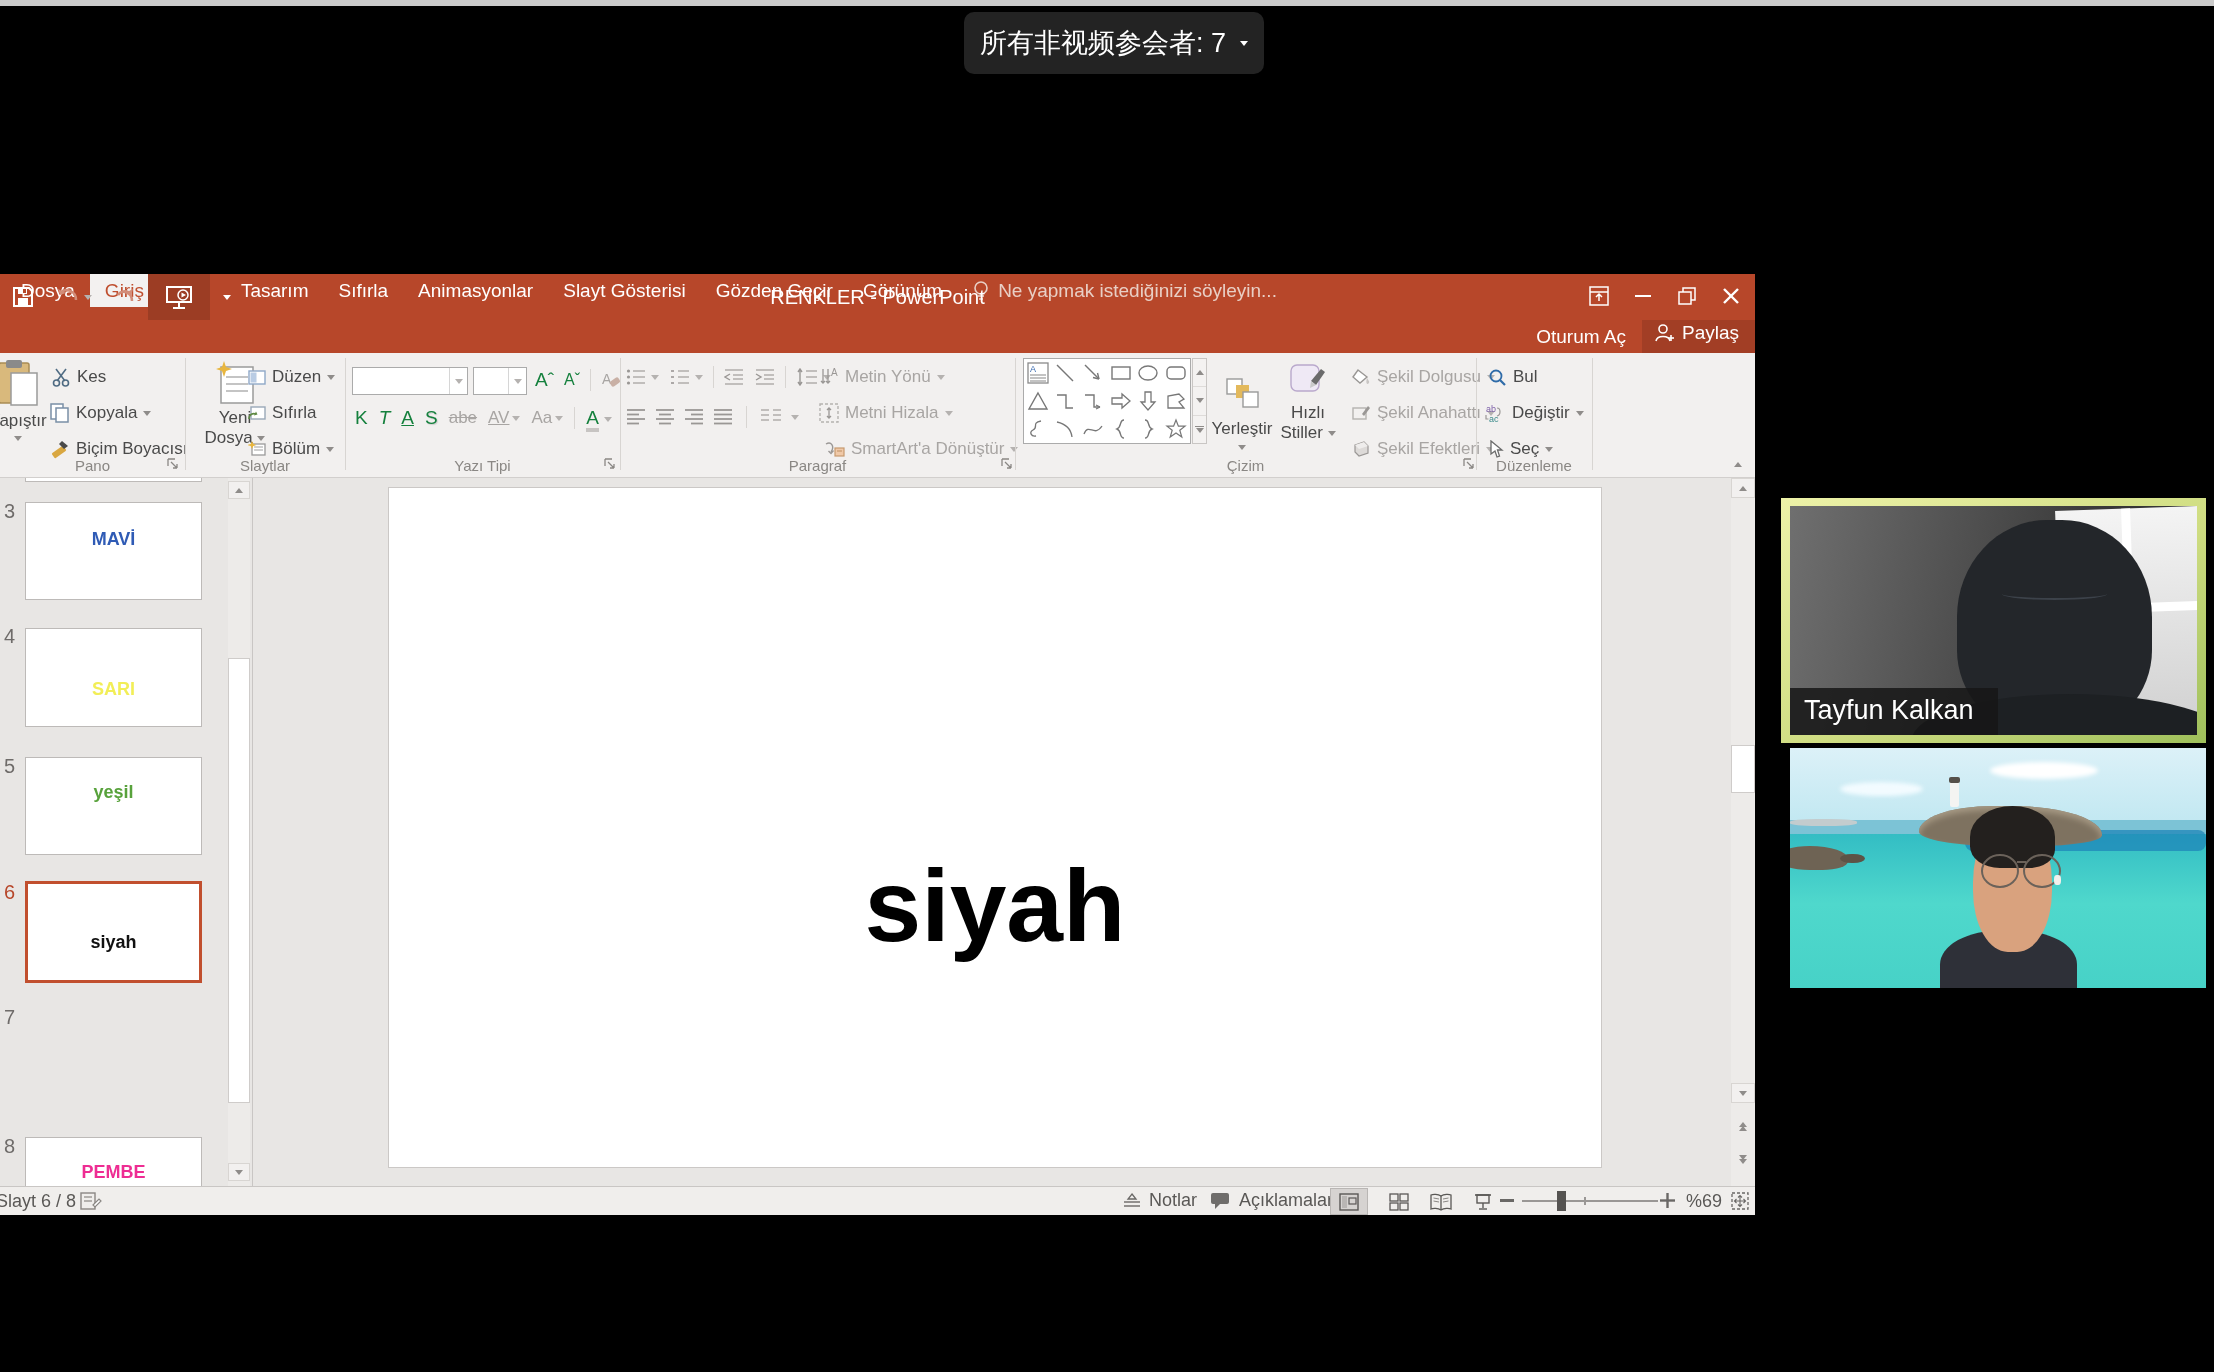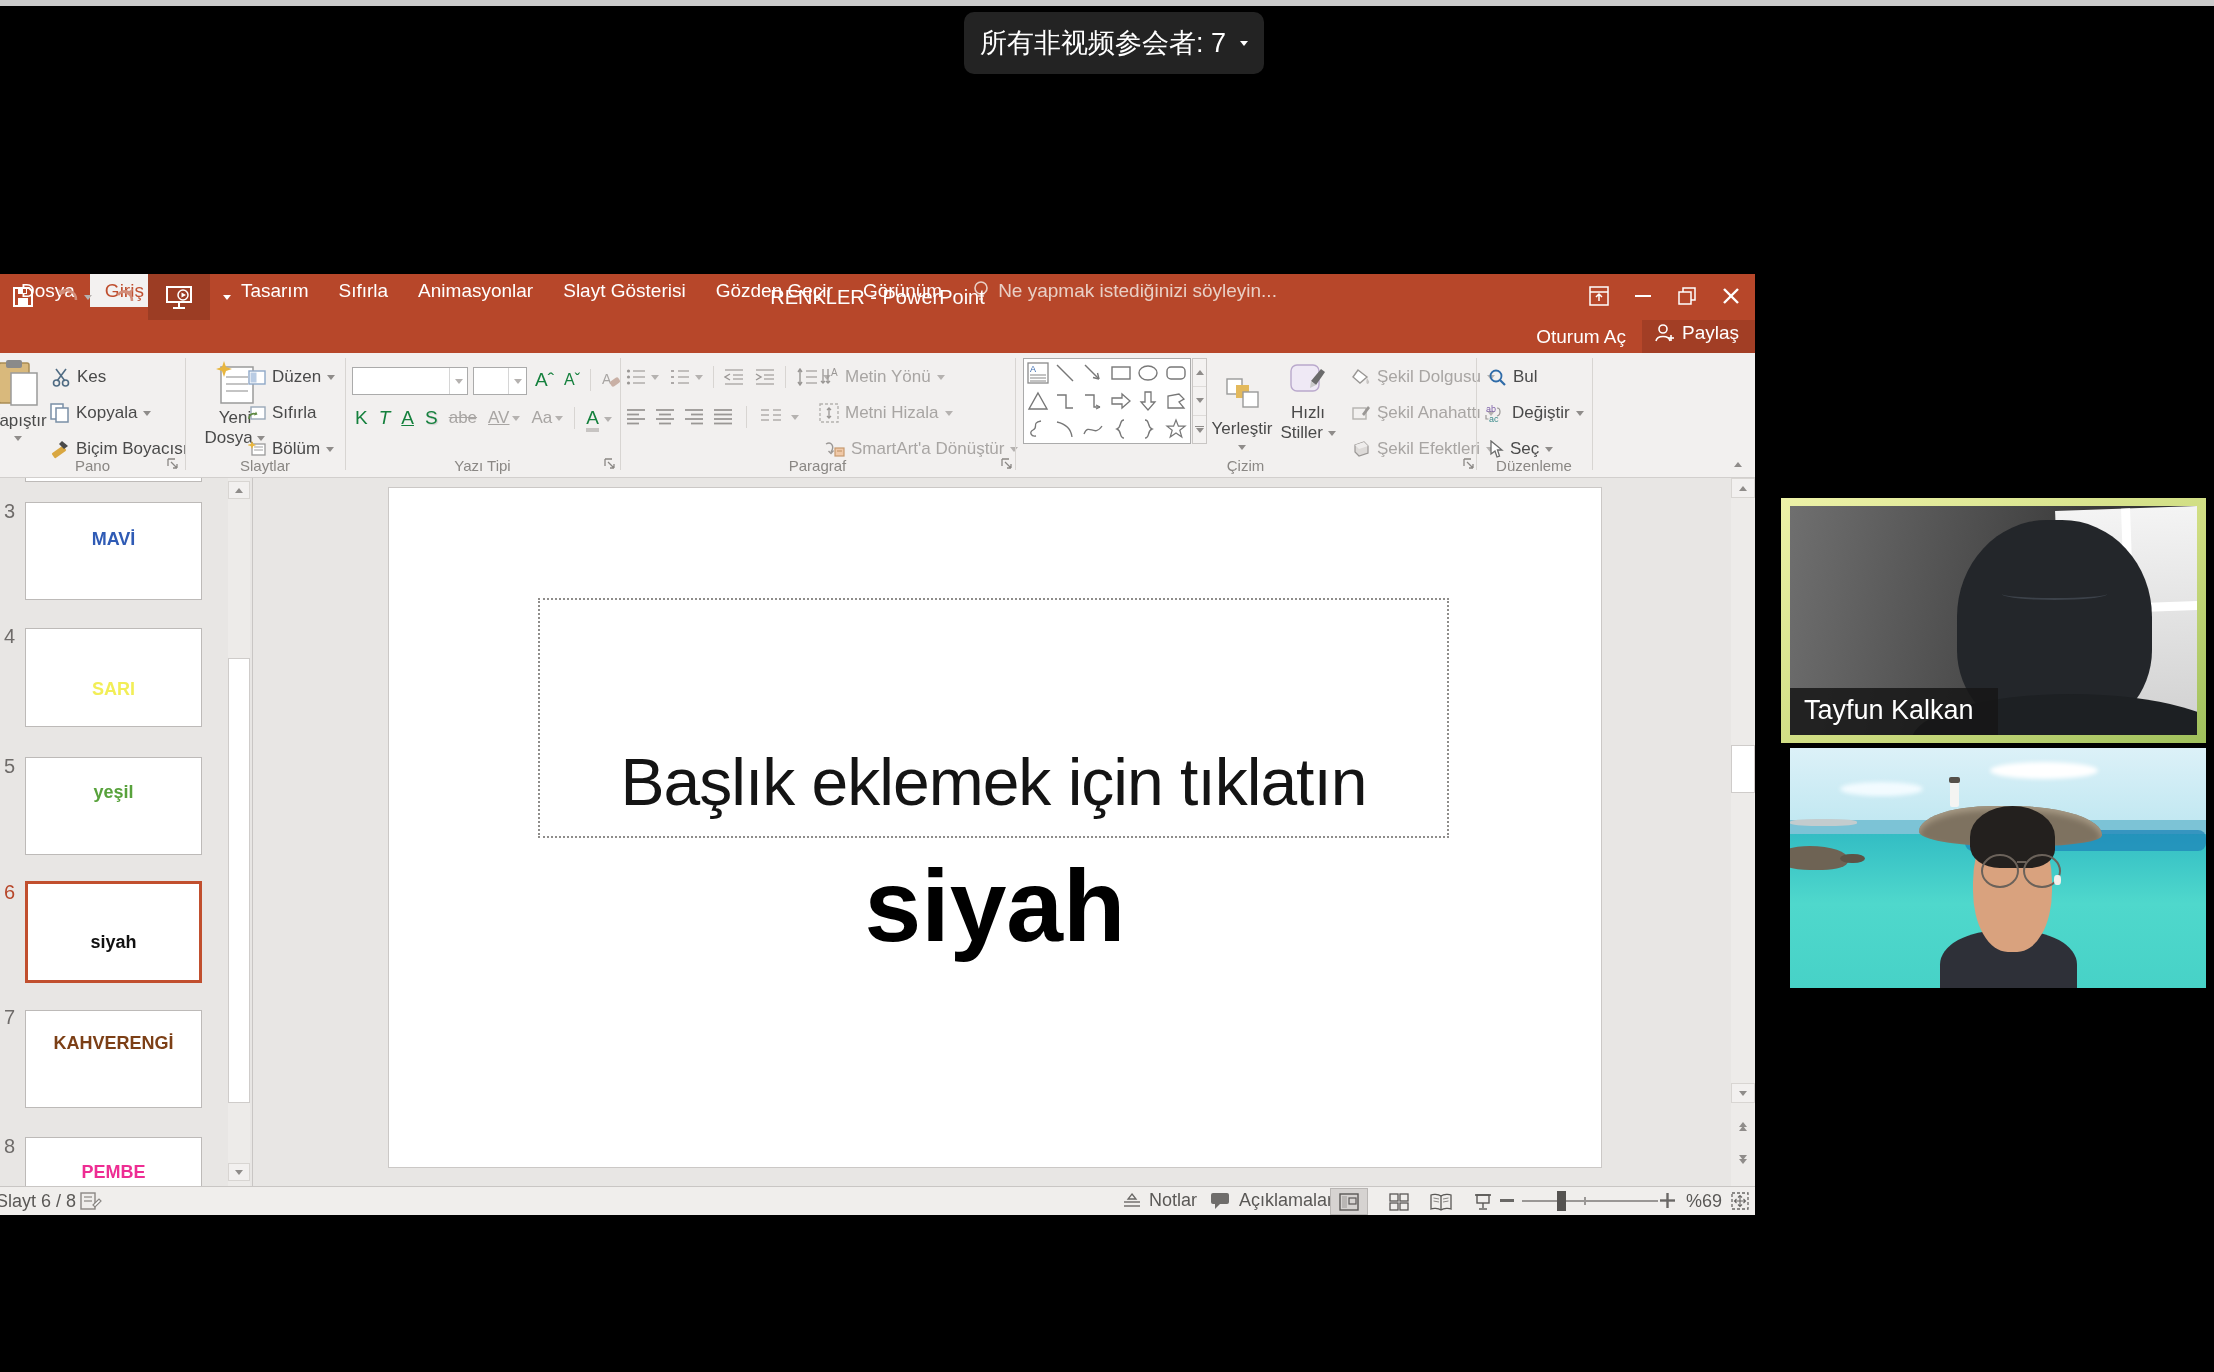--- a/index.html
+++ b/index.html
@@ -599,44 +599,38 @@
       <div class="thumb" style="top:279px;height:98px">
         <div class="thumbtxt" style="top: 24px; color: rgb(88, 162, 60);">yeşil</div>
       </div>
 
       <div class="thumbnum" style="top:403px;color:#B7472A">6</div>
       <div class="thumb sel" style="top:403px;height:102px">
         <div class="thumbtxt" style="top: 48px; color: rgb(17, 17, 17);">siyah</div>
       </div>
 
       <div class="thumbnum" style="top:528px">7</div>
-      <div class="thumb" style="top:532px;height:98px">
-        <div class="thumbtxt" style="top: 22px; color: rgb(124, 63, 22);">KAHVERENGİ</div>
-      </div>
 
       <div class="thumbnum" style="top:657px">8</div>
       <div class="thumb" style="top:659px;height:90px">
         <div class="thumbtxt" style="top: 24px; color: rgb(238, 45, 147);">PEMBE</div>
       </div>
 
       <div class="abs" style="left:228px;top:0;width:22px;height:708px;background:#edebe9">
         <div class="sbtn" style="left:0;top:3px;width:22px;height:18px">
             <span class="cu"></span>
           </div>
         <div class="sthumb" style="left:0;top:180px;width:22px;height:445px"></div>
         <div class="sbtn" style="left:0;top:685px;width:22px;height:18px">
             <span class="cd"></span>
           </div>
       </div>
     </div>
 
     <div id="slide">
-      <div id="placeholder">
-        <div id="phtext">Başlık eklemek için tıklatın</div>
-      </div>
       <div id="bodytext">siyah</div>
     </div>
 
     <div class="abs" style="left:1731px;top:0;width:24px;height:708px;background:#edebe9">
       <div class="sbtn" style="left:0;top:0;width:24px;height:20px">
           <span class="cu"></span>
         </div>
       <div class="sthumb" style="left:0;top:267px;width:24px;height:48px"></div>
       <div class="sbtn" style="left:0;top:605px;width:24px;height:20px">
           <span class="cd"></span>

